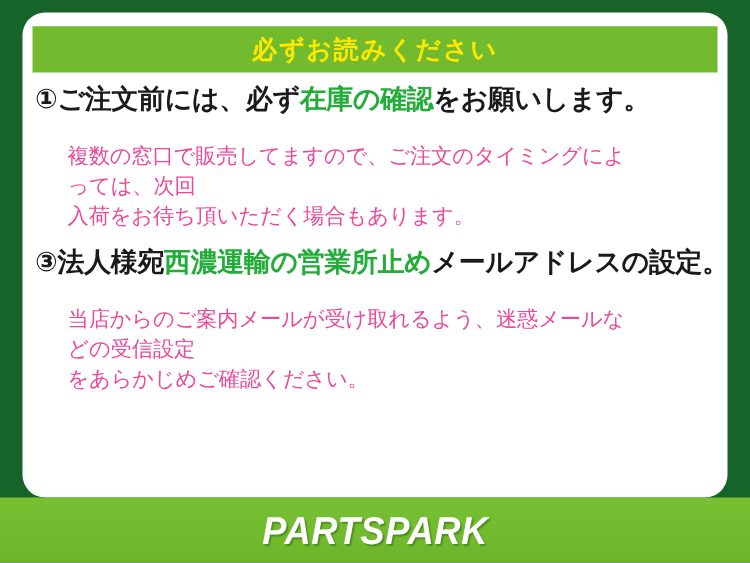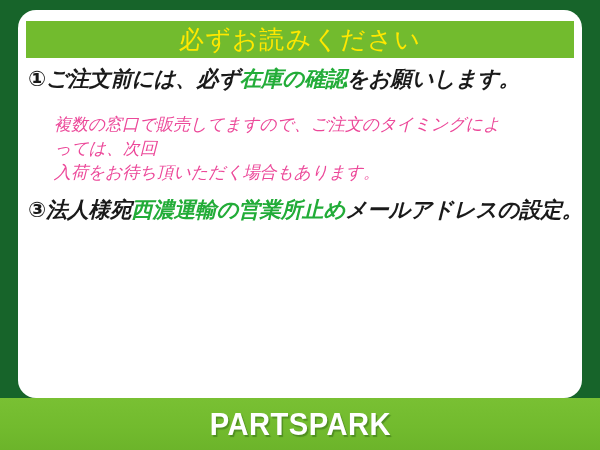--- a/index.html
+++ b/index.html
@@ -43,36 +43,35 @@
     top: 11px;
     width: 548px;
     height: 37px;
     background: #72bb2e;
     display: flex;
     align-items: center;
     justify-content: center;
   }
   .header-title {
     color: #ffe800;
-    font-size: 25px;
-    font-weight: normal;
+    font-size: 20px;
+    font-weight: bold;
     letter-spacing: 1.5px;
     line-height: 1;
     white-space: nowrap;
   }
 
   
   .items {
     position: absolute;
     left: 0;
     top: 56px;
     width: 497px;
     box-sizing: border-box;
     padding: 0 8px 0 10px;
-    font-style: italic;
   }
 
   .item {
     margin-bottom: 2px;
   }
 
   .item-head {
     font-size: 21.5px;
     font-weight: bold;
     color: #1a1a1a;
@@ -108,20 +107,21 @@
   .footer {
     position: absolute;
     left: 0;
     top: 398px;
     width: 600px;
     height: 52px;
     background: linear-gradient(180deg, #79c033 0%, #72bb2e 55%, #6cb42a 100%);
     display: flex;
     align-items: center;
     justify-content: center;
+    font-style: italic;
   }
   .brand {
     color: #ffffff;
     font-size: 31px;
     font-weight: bold;
     letter-spacing: 0.5px;
     transform: scaleX(0.94);
     text-shadow: 1.5px 1.5px 1px rgba(40, 90, 20, 0.45);
     line-height: 1;
   }
@@ -145,20 +145,22 @@
         </div>
         <div class="item-body">複数の窓口で販売してますので、ご注文のタイミングによっては、次回
 入荷をお待ち頂いただく場合もあります。</div>
       </div>
 
 
       <div class="item item-3">
         <div class="item-head">
           <span class="num">③</span><span>法人様宛</span><span class="hl">西濃運輸の営業所止め</span><span>メールアドレスの設定。</span>
         </div>
+        <div class="item-body">当店からのご案内メールが受け取れるよう、迷惑メールなどの受信設定
+をあらかじめご確認ください。</div>
       </div>
 
     </div>
   </div>
 
   <div class="footer">
     <div class="brand">PARTSPARK</div>
   </div>
 
 </div>

